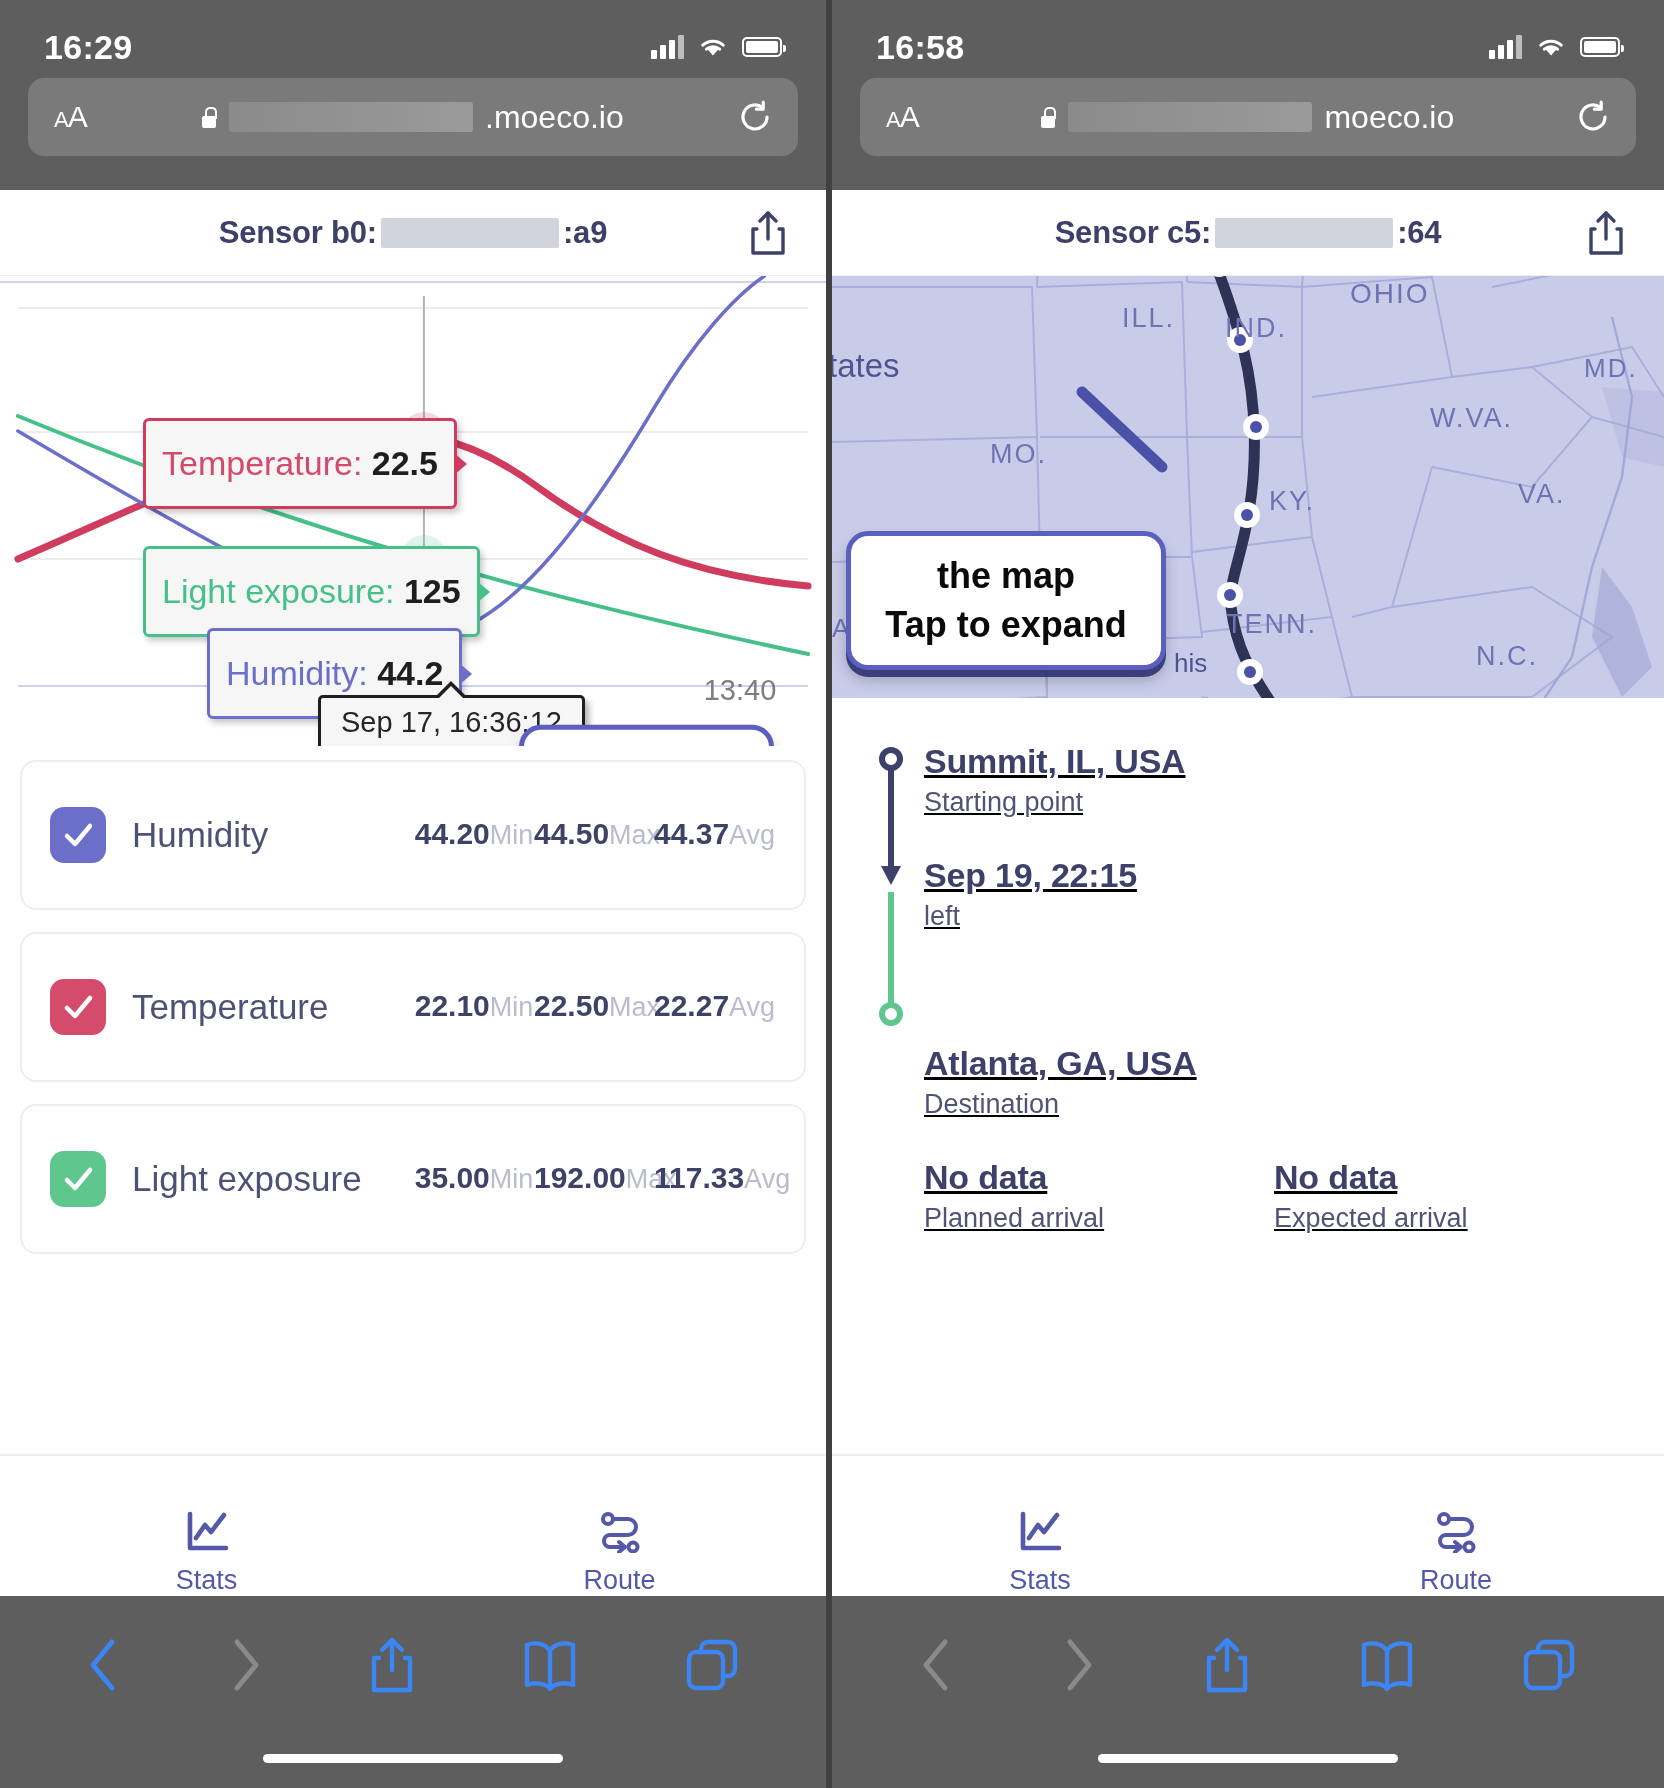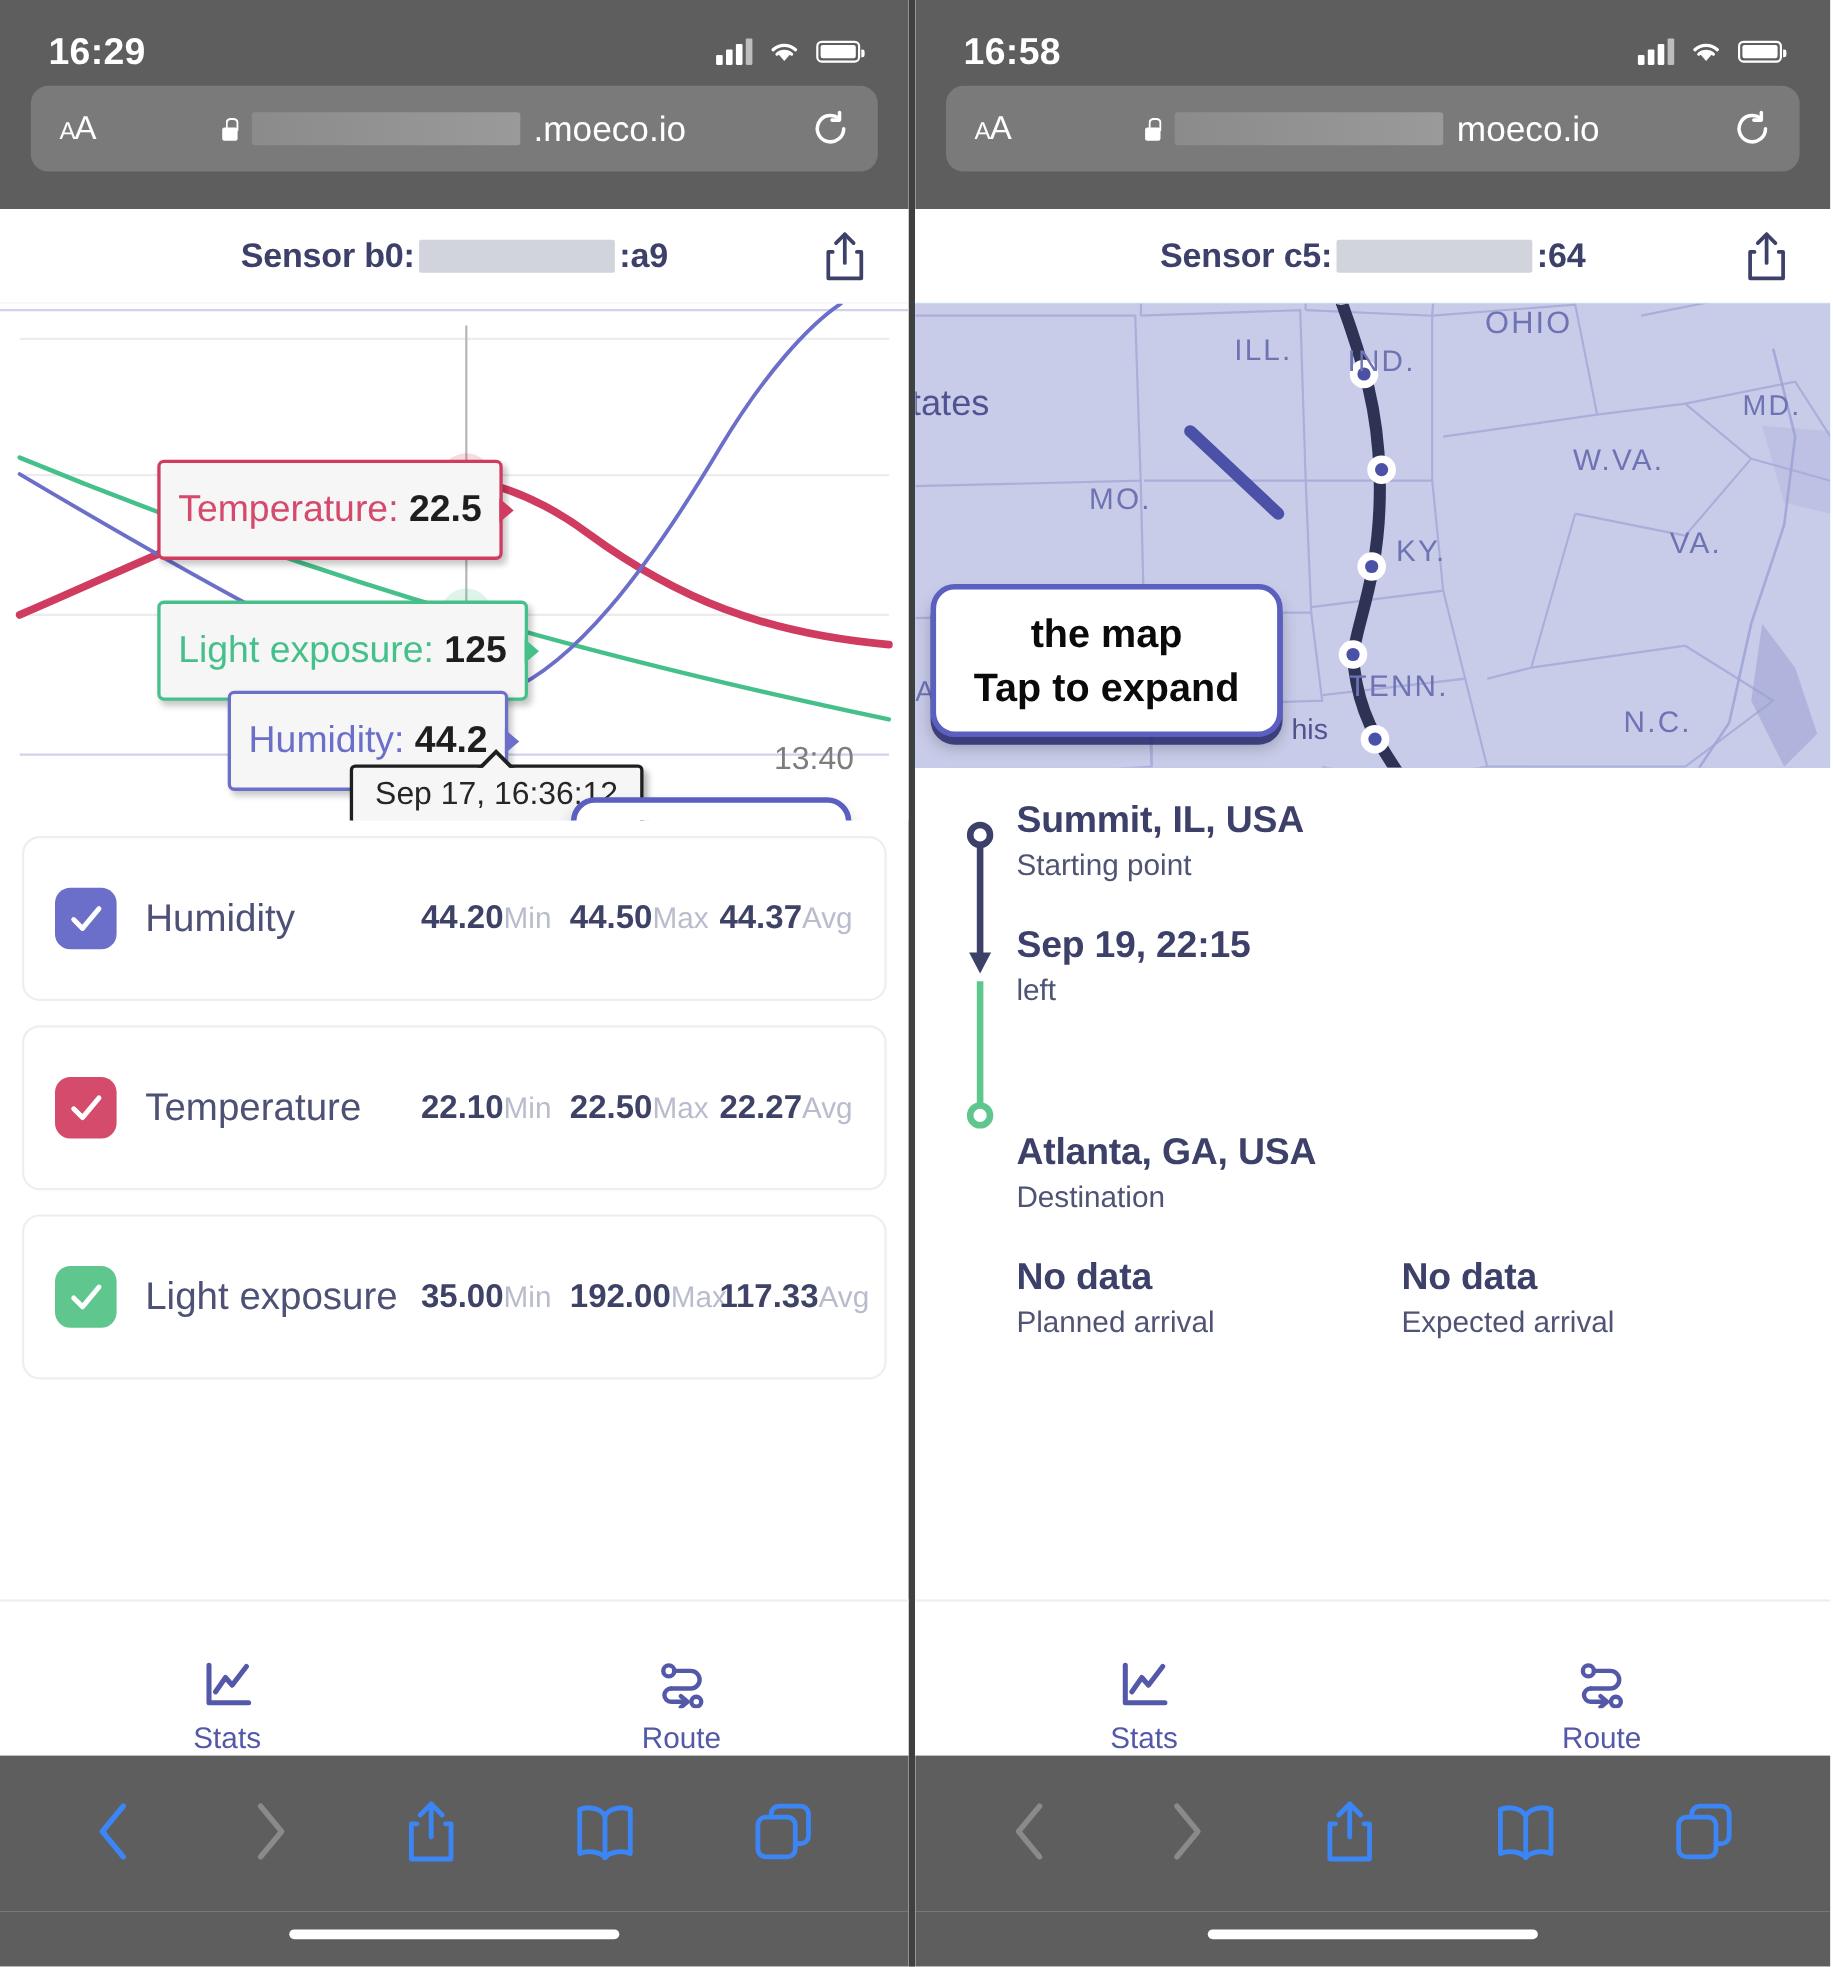--- a/index.html
+++ b/index.html
@@ -178,35 +178,35 @@
     background:#ffffff;
   }
   .chk {
     width: 56px; height: 56px; border-radius: 14px;
     display:flex; align-items:center; justify-content:center; flex:0 0 56px;
   }
   .chk svg { width: 38px; height: 38px; }
   .card-label {
     font-size: 35px; color:#4d5176; margin-left: 26px; flex: 1; font-weight: 400;
   }
-  .metrics { display:flex; gap: 16px; }
+  .metrics { display:flex; gap: 0; }
   .metric { width: 120px; text-align:center; }
   .metric .v { font-size: 30px; color:#3e4266; font-weight:600; line-height:1.18; }
   .metric .k { font-size: 27px; color:#b9bccd; line-height:1.3; }
 
   
   .map-wrap {
     position:relative; height: 422px; flex: 0 0 422px; overflow:hidden;
     background:#7dd3fc;
   }
   .map-svg { position:absolute; inset:0; width:100%; height:100%; }
   .callout.expand { left: 14px; top: 255px; width: 320px; }
 
   
-  .route { padding: 28px 0 0 0; position:relative; flex:1; }
+  .route { padding: 44px 0 0 0; position:relative; flex:1;text-decoration:underline; }
   .tl { position:absolute; left: 44px; top: 48px; width: 30px; }
   .route-body { padding-left: 92px; padding-right: 40px; }
   .rrow { display:flex; }
   .rcol { width: 376px; }
   .r-title { font-size: 34px; font-weight:700; color:#3d4169; letter-spacing:-0.2px; }
   .r-sub { font-size: 27px; color:#4f5374; margin-top: 6px; }
   .gap-a { height: 38px; }
   .gap-b { height: 112px; }
 
   

